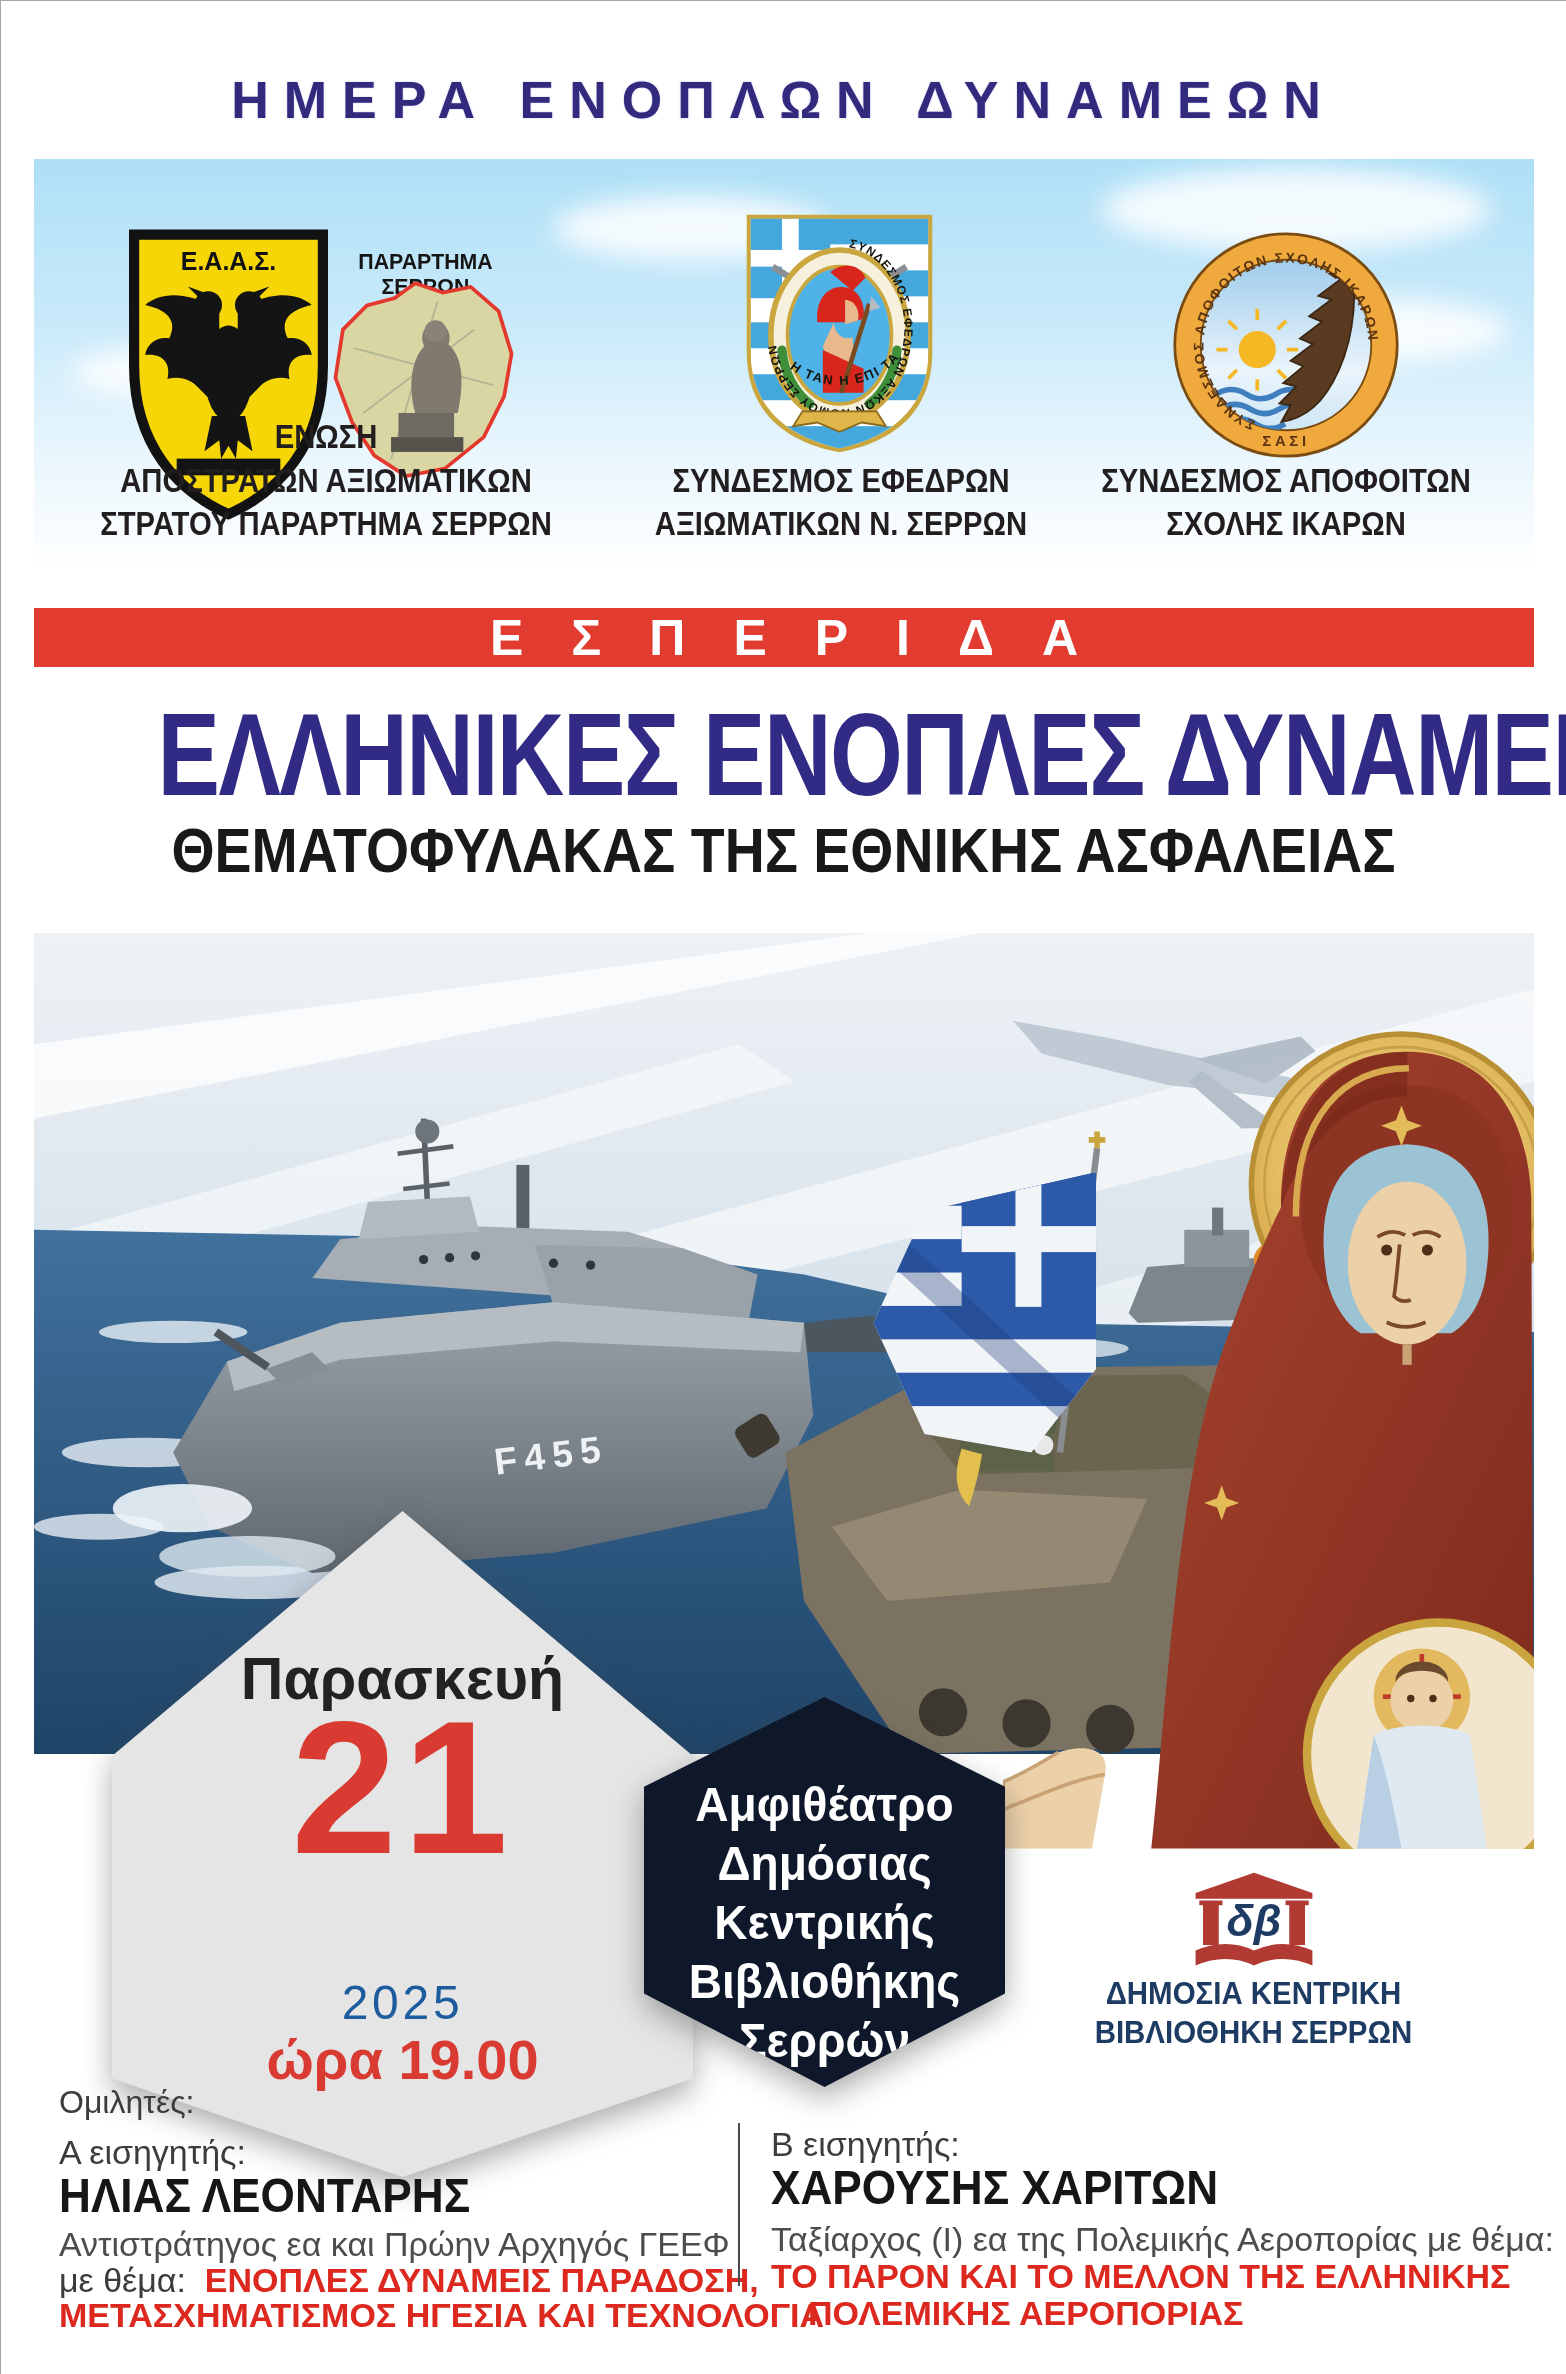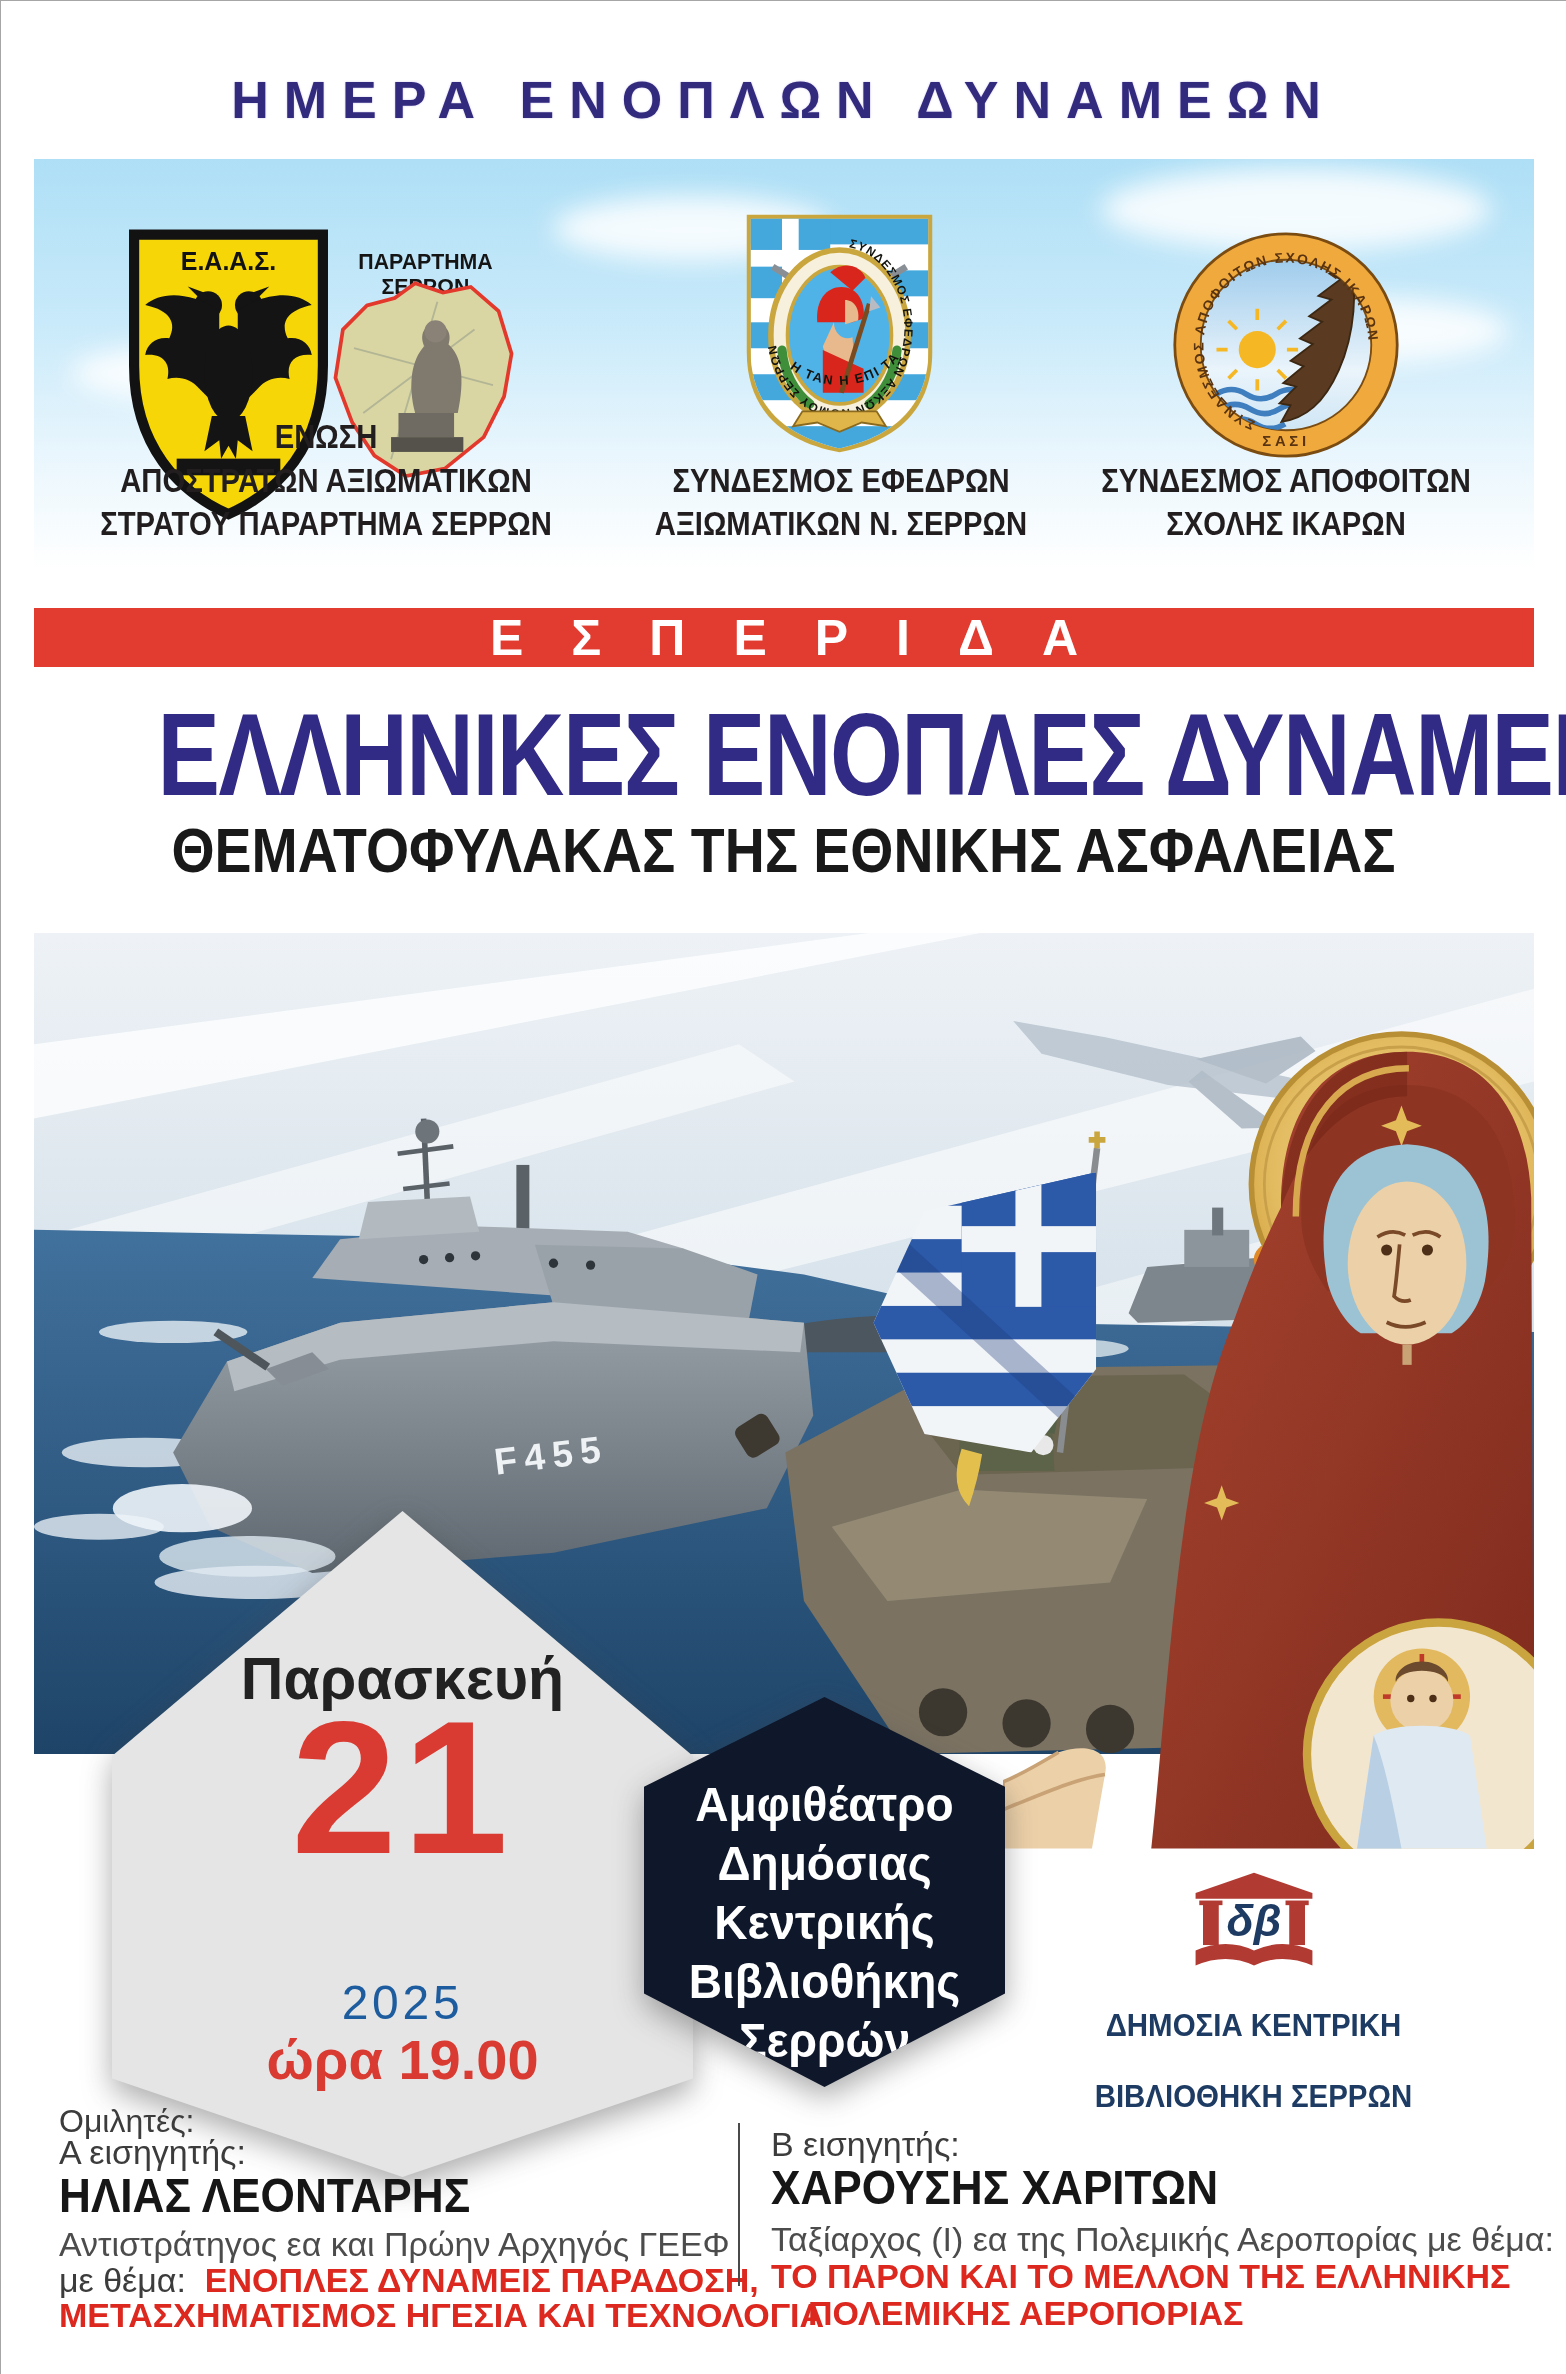--- a/index.html
+++ b/index.html
@@ -42,21 +42,21 @@
   .hex-blue{clip-path:polygon(50% 0%,100% 23%,100% 76%,50% 100%,0% 76%,0% 23%);background:#0f172a;}
   .wh-day{top:134px;font-size:59px;font-weight:700;color:#222;}
   .wh-date{top:186px;font-size:190px;font-weight:800;color:#d93a31;line-height:.95;letter-spacing:5.6px;}
   .wh-month{top:351px;font-size:82px;font-weight:700;color:#d93a31;}
   .wh-year{top:464px;font-size:48px;font-weight:500;color:#1d5c9e;letter-spacing:3.7px;}
   .wh-time{top:516px;font-size:56px;font-weight:800;color:#d93a31;}
   .venue-lines{position:absolute;left:0;right:0;top:78px;text-align:center;}
   .venue-lines div{font-size:48px;line-height:59px;font-weight:700;color:#ffffff;transform:scaleX(.96);}
   
   .library{left:1067px;top:1868px;width:371px;text-align:center;}
-  .lib-line{font-size:32px;font-weight:700;color:#1e3c63;line-height:39px;margin-top:32px;}
+  .lib-line{font-size:32px;font-weight:700;color:#1e3c63;line-height:39px;}
   .lib-line>span{display:block;transform:scaleX(.92);}
   
   .spk{position:absolute;font-size:34px;color:#3c3c3c;}
   .spk-name{font-size:48px;font-weight:700;color:#161616;transform-origin:left center;transform:scaleX(.92);white-space:nowrap;}
   .spk-role{color:#4c4c4c;}
   .theme-red{color:#dc281e;font-weight:700;}
   .divider{left:737px;top:2122px;width:1.9px;height:163px;background:#4a4a4a;}
   svg text{font-family:"Liberation Sans","DejaVu Sans",sans-serif;}
 </style>
 </head>
@@ -434,21 +434,21 @@
     <path d="M148 88 Q115 74 85 88 L85 104 Q115 90 148 104 Z" fill="#b13a33"></path>
   </svg>
   <div class="lib-line">
       <span>ΔΗΜΟΣΙΑ ΚΕΝΤΡΙΚΗ</span>
     </div>
   <div class="lib-line">
       <span>ΒΙΒΛΙΟΘΗΚΗ ΣΕΡΡΩΝ</span>
     </div>
 </div>
 
-<div class="spk" style="left:58px;top:2083px;font-size:32px;margin-top:19px;">Ομιλητές:</div>
+<div class="spk" style="left:58px;top:2083px;font-size:32px;">Ομιλητές:</div>
 
 <div class="spk" style="left:58px;top:2132px;">Α εισηγητής:</div>
 <div class="spk spk-name" style="left:58px;top:2167px;">ΗΛΙΑΣ ΛΕΟΝΤΑΡΗΣ</div>
 <div class="spk spk-role" style="left:58px;top:2224px;">Αντιστράτηγος εα και Πρώην Αρχηγός ΓΕΕΦ</div>
 <div class="spk" style="left:58px;top:2260px;white-space:nowrap;">
   <span>με θέμα:</span>&nbsp;
   <span class="theme-red">ΕΝΟΠΛΕΣ ΔΥΝΑΜΕΙΣ ΠΑΡΑΔΟΣΗ,</span>
 </div>
 <div class="spk theme-red" style="left:58px;top:2295px;">ΜΕΤΑΣΧΗΜΑΤΙΣΜΟΣ ΗΓΕΣΙΑ ΚΑΙ ΤΕΧΝΟΛΟΓΙΑ</div>
 

